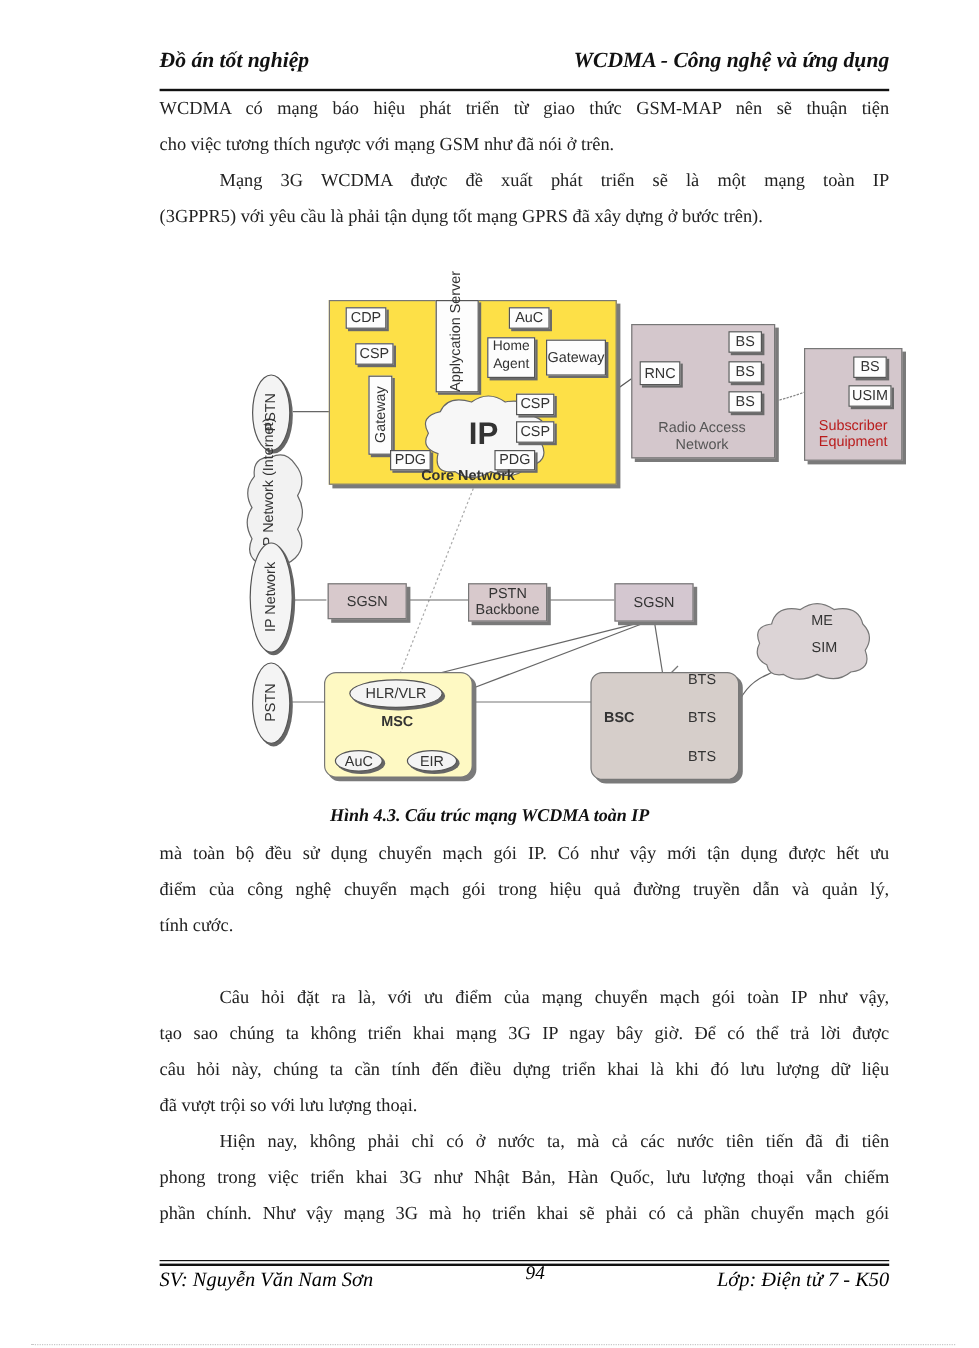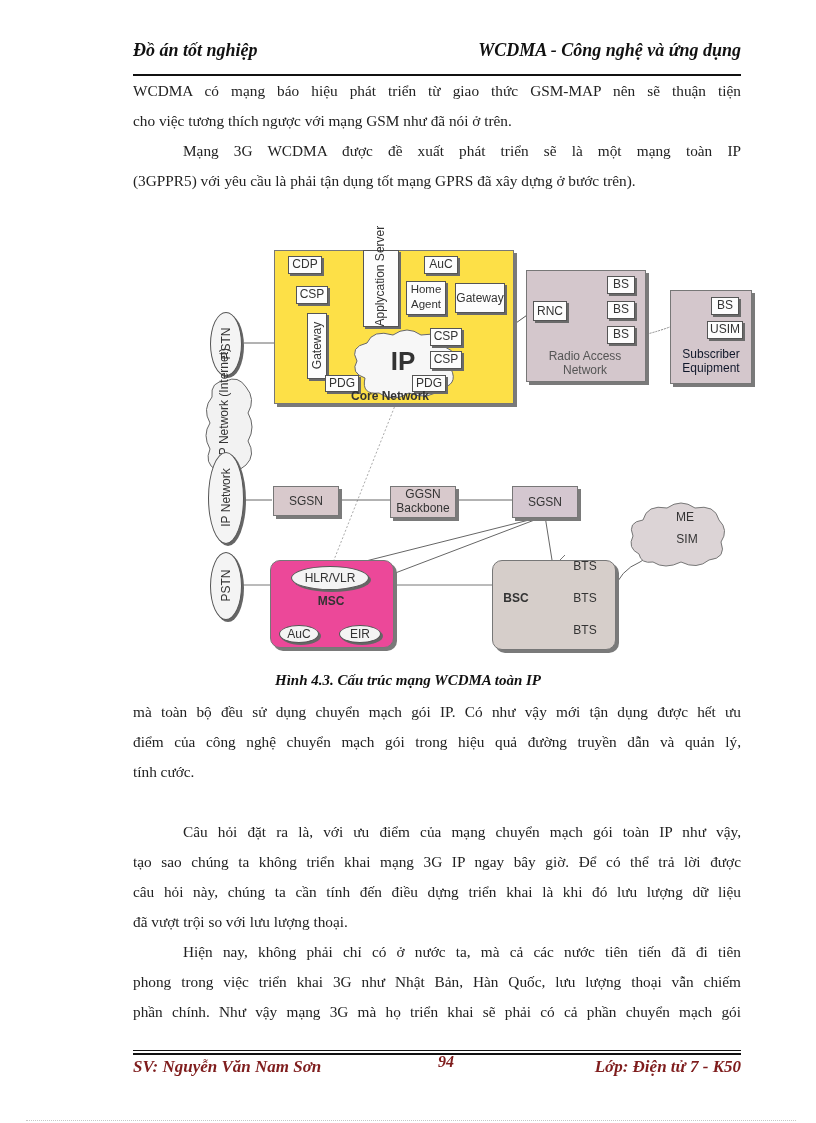--- a/index.html
+++ b/index.html
@@ -9,21 +9,21 @@
   .hdr .l { position:absolute; left:0; top:2px; }
   .hdr .r { position:absolute; right:0; top:2px; }
   .hdr-rule { position:absolute; left:133px; top:74px; width:608px; height:0; border-top:2px solid #111; }
   .para { position:absolute; left:133px; width:608px; font-size:15.3px; line-height:30px; text-align:justify; color:#222; }
   .para .ln { display:block; height:30px; white-space:nowrap; text-align-last:justify; text-align:justify; }
   .para .ln.last { text-align-last:left; }
   .para .ln.indent { padding-left:50px; }
   .caption { position:absolute; left:0; width:816px; top:672px; text-align:center; font-style:italic; font-weight:bold; font-size:15px; color:#111; }
   .ftr-rule1 { position:absolute; left:133px; top:1050px; width:608px; border-top:1px solid #111; }
   .ftr-rule2 { position:absolute; left:133px; top:1053px; width:608px; border-top:2px solid #111; }
-  .ftr { position:absolute; left:133px; top:1055px; width:608px; height:24px; font-style:italic; font-weight:bold; font-size:17px; color:#7f1d1d; }
+  .ftr { position:absolute; left:133px; top:1055px; width:608px; height:24px; font-style:italic; font-weight:normal; font-size:17px; color:#000000; }
   .ftr .l { position:absolute; left:0; top:2px; }
   .ftr .c { position:absolute; left:305px; top:-2px; font-size:16px; }
   .ftr .r { position:absolute; right:0; top:2px; }
   .dots { position:absolute; left:26px; top:1120px; width:770px; border-top:1px dotted #c8c8c8; }
 
   
   .diagram { position:absolute; left:200px; top:240px; width:560px; height:420px; font-family:"Liberation Sans", sans-serif; }
   .diagram svg { position:absolute; left:0; top:0; }
   .nbox { position:absolute; background:#fdfdfd; border:1px solid #555; font-size:12px; color:#333; text-align:center; box-shadow:2px 2px 0 #6a6a6a; }
   .region { position:absolute; background:#fde047; border:1px solid #777; box-shadow:3px 3px 0 #7a7a7a; }
@@ -113,45 +113,45 @@
       <div class="nbox" style="left:6px;top:30px;width:32px;height:18px;line-height:18px;"><span>RNC</span></div>
       <div class="nbox" style="left:80px;top:5px;width:26px;height:16px;"><span>BS</span></div>
       <div class="nbox" style="left:80px;top:30px;width:26px;height:16px;"><span>BS</span></div>
       <div class="nbox" style="left:80px;top:55px;width:26px;height:16px;"><span>BS</span></div>
       <div class="lbl" style="left:8px;top:78px;width:100px;color:#555;">Radio Access Network</div>
     </div>
 
     <div class="region" style="left:470px;top:50px;width:80px;height:92px;background:#d4c7cc;">
       <div class="nbox" style="left:40px;top:6px;width:26px;height:16px;"><span>BS</span></div>
       <div class="nbox" style="left:36px;top:30px;width:34px;height:16px;"><span>USIM</span></div>
-      <div class="lbl" style="left:0;top:56px;width:80px;color:#0f172a;">Subscriber Equipment</div>
+      <div class="lbl" style="left:0;top:56px;width:80px;color:#b91c1c;">Subscriber Equipment</div>
     </div>
 
     <div class="oval" style="left:10px;top:72px;width:30px;height:62px;">
       <div class="vtxt" style="left:-10px;top:24px;width:50px;">PSTN</div>
     </div>
 
     <svg style="position:absolute;left:2px;top:135px;" width="52" height="100">
       <path d="M14 95 Q2 88 8 74 Q0 60 8 48 Q0 34 10 22 Q8 6 24 6 Q36 0 44 12 Q54 24 46 38 Q54 52 46 66 Q54 80 44 90 Q34 100 14 95Z" fill="#f2f2f2" stroke="#666"></path>
     </svg>
     <div class="vtxt" style="left:-16px;top:172px;width:80px;line-height:13px;"><span>IP Network (Internet)</span></div>
 
     <div class="oval" style="left:8px;top:212px;width:34px;height:90px;">
       <div class="vtxt" style="left:-22px;top:38px;width:78px;">IP Network</div>
     </div>
 
     <div class="region" style="left:73px;top:246px;width:64px;height:28px;line-height:28px;text-align:center;font-size:12px;color:#333;background:#d8c9cc;"><span>SGSN</span></div>
-    <div class="region" style="left:190px;top:246px;width:64px;height:30px;font-size:12px;color:#333;text-align:center;line-height:14px;background:#d8c9cc;"><span>GGSN Backbone</span></div>
+    <div class="region" style="left:190px;top:246px;width:64px;height:30px;font-size:12px;color:#333;text-align:center;line-height:14px;background:#d8c9cc;"><span>PSTN Backbone</span></div>
     <div class="region" style="left:312px;top:246px;width:64px;height:30px;line-height:30px;text-align:center;font-size:12px;color:#333;background:#d4c7d0;"><span>SGSN</span></div>
 
     <div class="oval" style="left:10px;top:312px;width:30px;height:66px;">
       <div class="vtxt" style="left:-10px;top:26px;width:50px;">PSTN</div>
     </div>
 
-    <div class="region" style="left:70px;top:320px;width:122px;height:86px;border-radius:10px;background:#ec4899;">
+    <div class="region" style="left:70px;top:320px;width:122px;height:86px;border-radius:10px;background:#fef9c3;">
       <div class="oval" style="left:20px;top:5px;width:76px;height:22px;line-height:22px;text-align:center;font-size:12px;color:#333;"><span>HLR/VLR</span></div>
       <div class="lbl" style="left:35px;top:33px;width:50px;font-weight:bold;">MSC</div>
       <div class="oval" style="left:8px;top:64px;width:38px;height:16px;line-height:16px;text-align:center;font-size:12px;color:#333;"><span>AuC</span></div>
       <div class="oval" style="left:68px;top:64px;width:40px;height:16px;line-height:16px;text-align:center;font-size:12px;color:#333;"><span>EIR</span></div>
     </div>
 
     <div class="region" style="left:292px;top:320px;width:122px;height:88px;border-radius:10px;background:#d6ceca;">
       <div class="lbl" style="left:5px;top:30px;width:36px;font-weight:bold;">BSC</div>
       <div class="lbl" style="left:74px;top:-2px;width:36px;">BTS</div>
       <div class="lbl" style="left:74px;top:30px;width:36px;">BTS</div>

